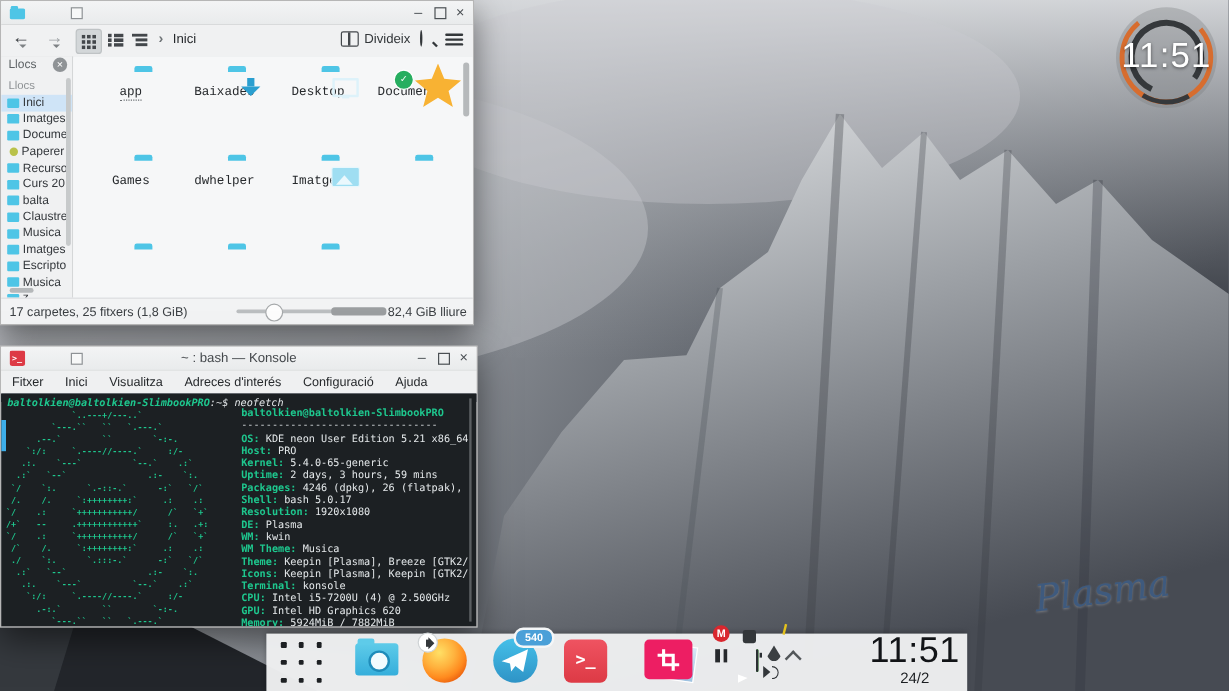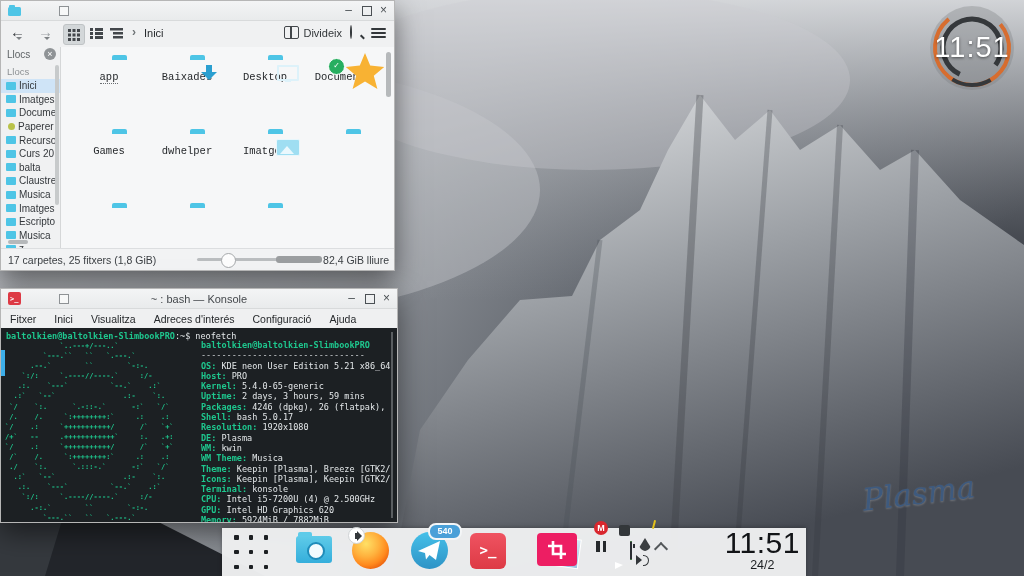--- a/index.html
+++ b/index.html
@@ -97,21 +97,21 @@
   #dolphin-status .right{position:absolute;right:5px;white-space:nowrap;}
   
   #konsole{left:0;top:288px;width:396px;height:233px;}
   #konsole-menubar{position:absolute;left:0;top:20px;right:0;height:19px;background:#eff0f1;
     display:flex;align-items:center;border-bottom:7px solid #0f172a;}
   #konsole-menubar .mi{padding:0 9px;font-size:10.5px;color:#26292c;}
   #terminal{position:absolute;left:0;top:39px;right:0;bottom:0;background:#1c2023;overflow:hidden;
     font-family:"DejaVu Sans Mono",monospace;}
   #term-scroll{position:absolute;right:4px;top:4px;bottom:4px;width:2px;background:#5a5e61;}
   #term-accent{position:absolute;left:0;top:22px;width:4px;height:26px;background:#3daee9;}
-  #prompt{position:absolute;left:5px;top:3px;font-size:8.5px;white-space:nowrap;}
+  #prompt{position:absolute;left:5px;top:3px;font-size:8.5px;white-space:nowrap;font-style:italic;}
   .green{color:#1ec78e;font-weight:bold;}
   .tfg{color:#e4e8ea;}
   #ascii-art{position:absolute;left:4px;top:13px;margin:0;font-size:7px;line-height:10.1px;color:#1ec78e;font-weight:bold;}
   #nf-info{position:absolute;left:200px;top:12px;font-size:8.5px;line-height:10.3px;white-space:nowrap;}
   .nf-label{color:#1ec78e;font-weight:bold;}
   .nf-label::after{content:":\00a0";}
   .nf-value{color:#e4e8ea;}
   .nf-sep{color:#cfd3d6;}
   
   #panel{left:222px;top:528px;width:584px;height:60px;background:rgba(238,240,241,.97);

